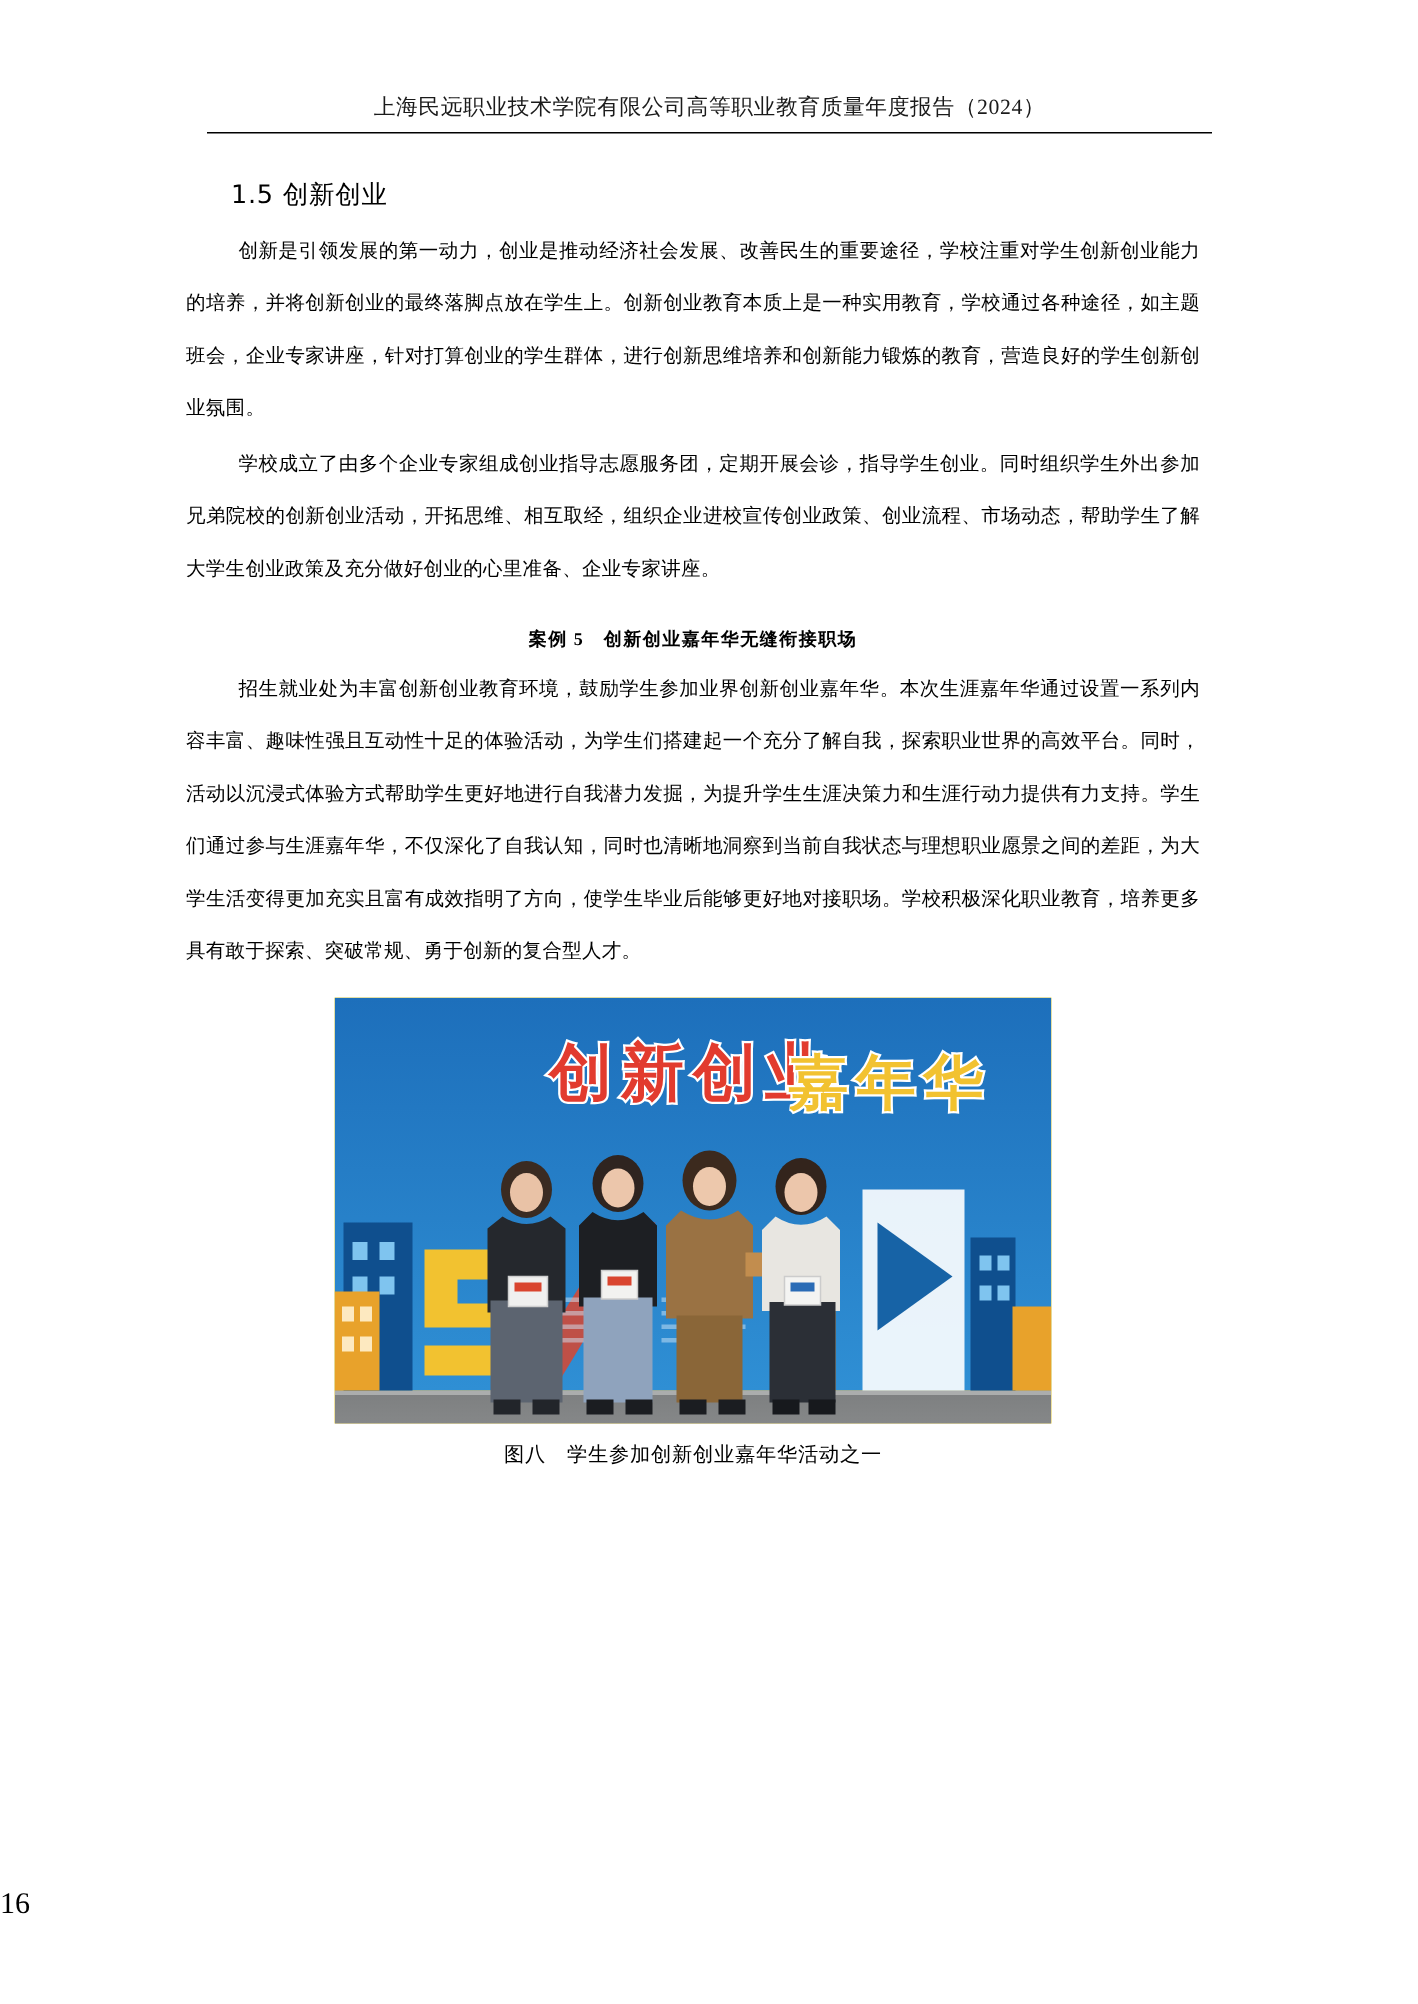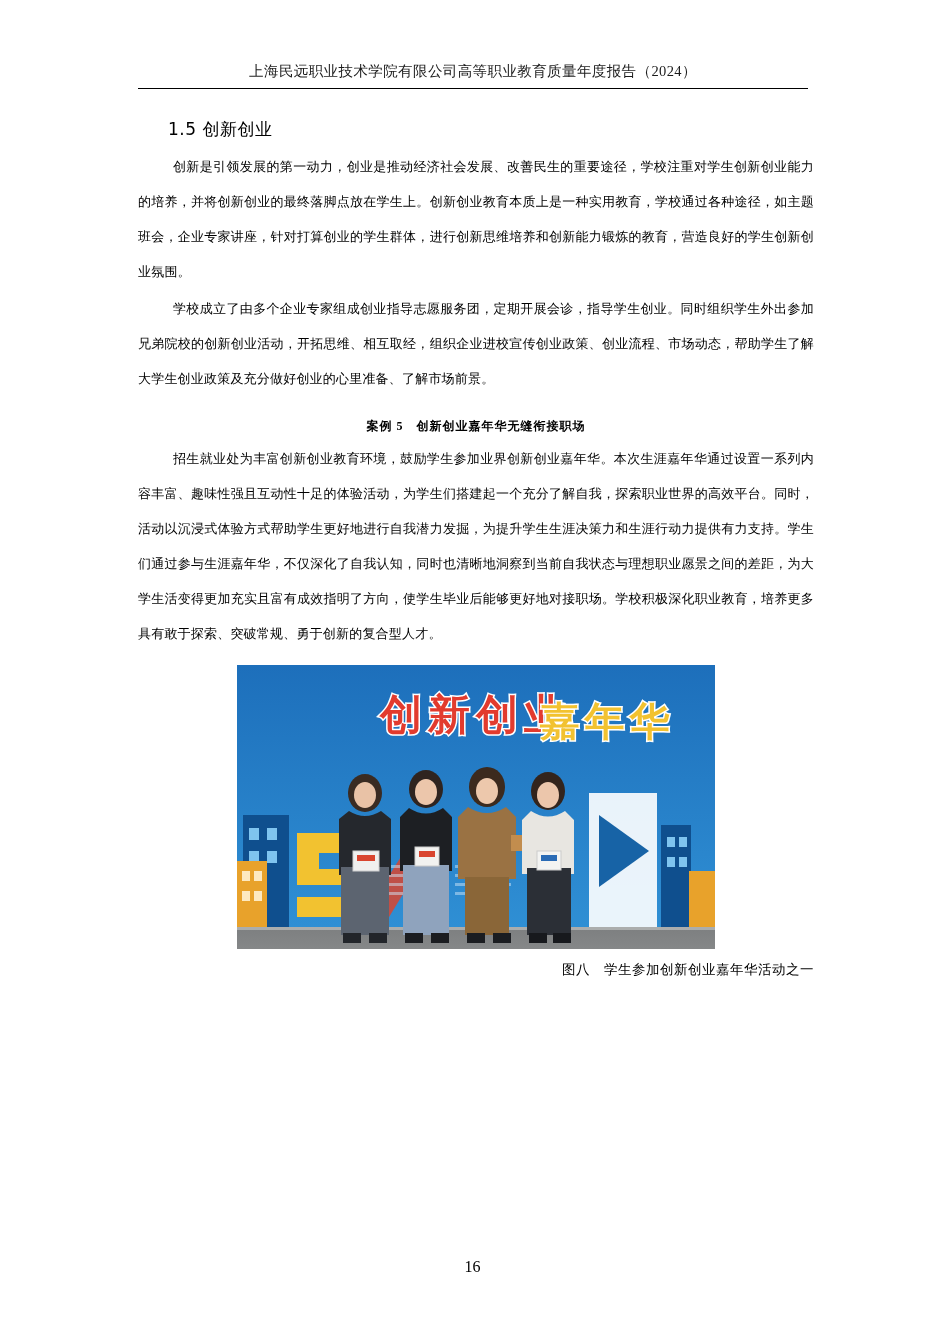--- a/index.html
+++ b/index.html
@@ -38,21 +38,21 @@
   .header-rule {
     position: absolute;
     left: 138px;
     top: 88px;
     width: 670px;
     height: 1px;
     background: #000000;
   }
   .content {
     position: absolute;
-    left: 138px;
+    left: 124px;
     top: 108px;
     width: 676px;
   }
   h2.section-title {
     font-size: 17px;
     font-weight: normal;
     font-family: "DejaVu Sans", "Liberation Sans", sans-serif;
     margin: 10px 0 8px 0;
     padding-left: 30px;
     letter-spacing: 0.5px;
@@ -83,50 +83,49 @@
     height: 284px;
     margin: 0 auto;
     position: relative;
     overflow: hidden;
     background: #fde047;
     display: block;
   }
   .fig-caption {
     margin-top: 12px;
     font-size: 13.5px;
-    text-align: right;
+    text-align: center;
     letter-spacing: 0.5px;
     font-family: "DejaVu Sans", "Liberation Sans", sans-serif;
   }
   .page-number {
     position: absolute;
     left: 0;
     top: 1258px;
     width: 945px;
-    text-align: center;
-    font-size: 16px;
+    font-size: 20px;
     font-family: "Liberation Serif", "DejaVu Serif", serif;
   }
   
   .photo-svg { display: block; width: 478px; height: 340px; }
 </style>
 </head>
 <body>
 
 <div class="page">
 
   <div class="header">上海民远职业技术学院有限公司高等职业教育质量年度报告（2024）</div>
   <div class="header-rule"></div>
 
   <div class="content">
 
     <h2 class="section-title">1.5 创新创业</h2>
 
     <p class="body-par">创新是引领发展的第一动力，创业是推动经济社会发展、改善民生的重要途径，学校注重对学生创新创业能力的培养，并将创新创业的最终落脚点放在学生上。创新创业教育本质上是一种实用教育，学校通过各种途径，如主题班会，企业专家讲座，针对打算创业的学生群体，进行创新思维培养和创新能力锻炼的教育，营造良好的学生创新创业氛围。</p>
-    <p class="body-par">学校成立了由多个企业专家组成创业指导志愿服务团，定期开展会诊，指导学生创业。同时组织学生外出参加兄弟院校的创新创业活动，开拓思维、相互取经，组织企业进校宣传创业政策、创业流程、市场动态，帮助学生了解大学生创业政策及充分做好创业的心里准备、了解市场前景。</p>
+    <p class="body-par">学校成立了由多个企业专家组成创业指导志愿服务团，定期开展会诊，指导学生创业。同时组织学生外出参加兄弟院校的创新创业活动，开拓思维、相互取经，组织企业进校宣传创业政策、创业流程、市场动态，帮助学生了解大学生创业政策及充分做好创业的心里准备、企业专家讲座。</p>
 
     <h3 class="case-title">案例 5　创新创业嘉年华无缝衔接职场</h3>
     <p class="body-par">招生就业处为丰富创新创业教育环境，鼓励学生参加业界创新创业嘉年华。本次生涯嘉年华通过设置一系列内容丰富、趣味性强且互动性十足的体验活动，为学生们搭建起一个充分了解自我，探索职业世界的高效平台。同时，活动以沉浸式体验方式帮助学生更好地进行自我潜力发掘，为提升学生生涯决策力和生涯行动力提供有力支持。学生们通过参与生涯嘉年华，不仅深化了自我认知，同时也清晰地洞察到当前自我状态与理想职业愿景之间的差距，为大学生活变得更加充实且富有成效指明了方向，使学生毕业后能够更好地对接职场。学校积极深化职业教育，培养更多具有敢于探索、突破常规、勇于创新的复合型人才。</p>
 
     <div class="figure-wrap">
       <div class="figure">
         <svg class="photo-svg" viewBox="0 0 478 340" preserveAspectRatio="none">
           <defs>
             <linearGradient id="skyGrad" x1="0" y1="0" x2="0" y2="1">
               <stop offset="0%" stop-color="#1d6fbb"></stop>

